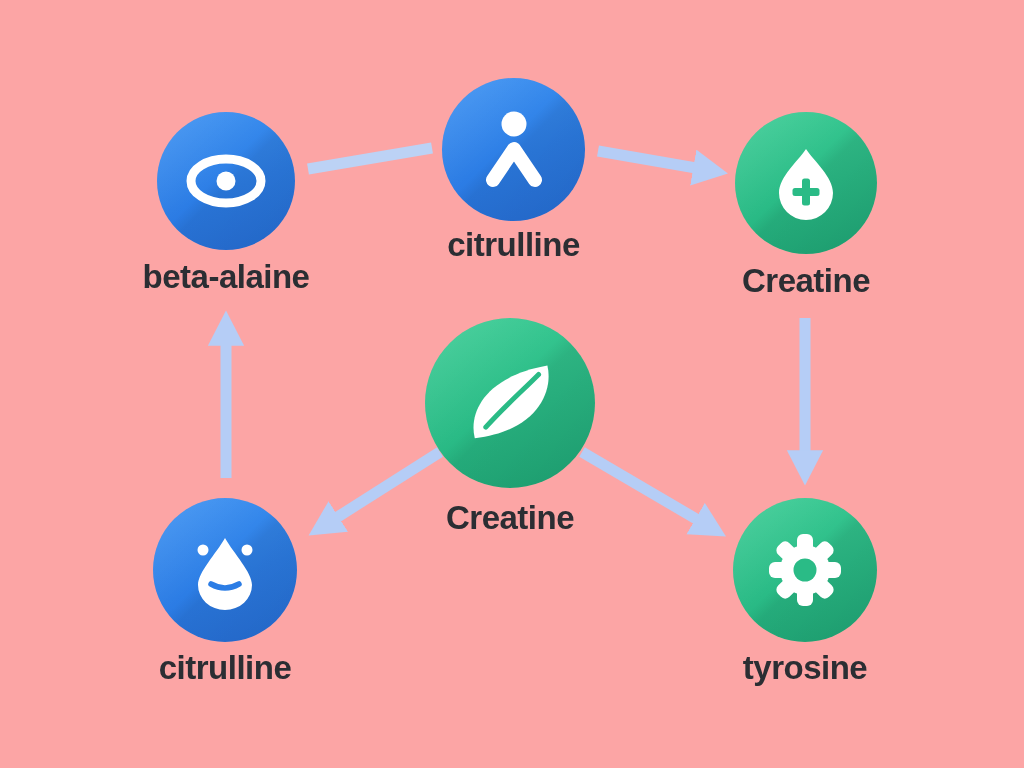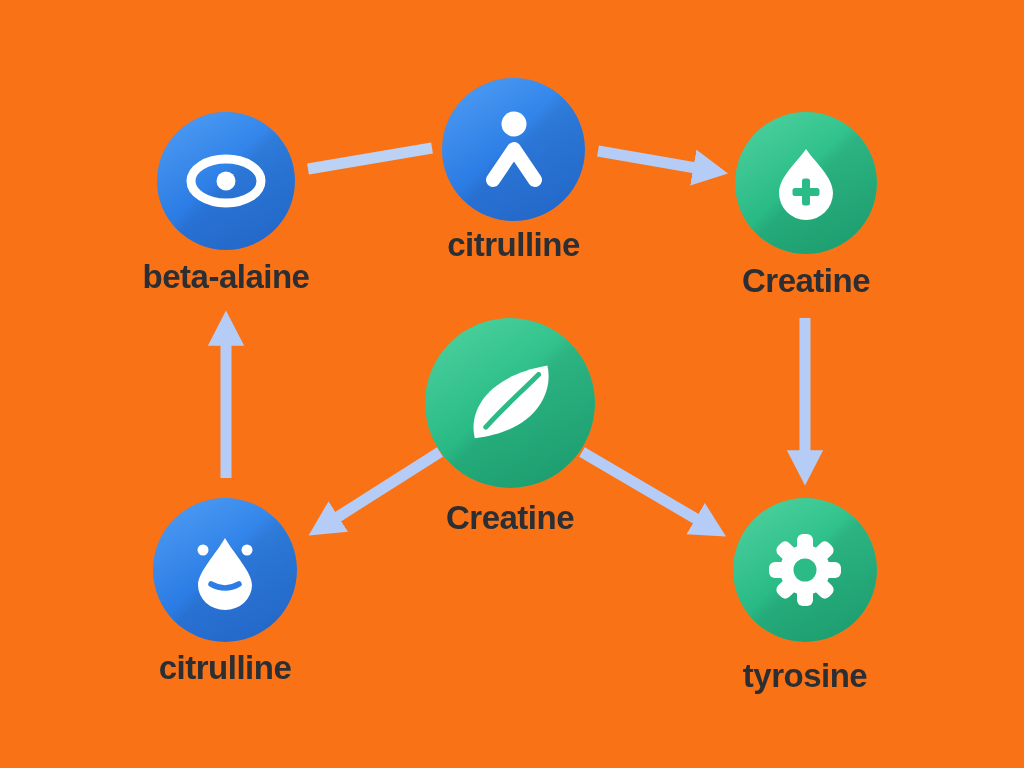--- a/index.html
+++ b/index.html
@@ -1,17 +1,17 @@
 <!DOCTYPE html>
 <html><head>
 <meta charset="utf-8">
 <style>
   html,body{margin:0;padding:0;}
   .stage{
-    position:relative;width:1024px;height:768px;background:#f97316;overflow:hidden;
+    position:relative;width:1024px;height:768px;background:#fca5a5;overflow:hidden;
     font-family:"Liberation Sans", sans-serif;
   }
   .edges{position:absolute;left:0;top:0;width:1024px;height:768px;}
   .node{position:absolute;}
   .circle{
     position:relative;border-radius:50%;display:flex;align-items:center;justify-content:center;
     overflow:hidden;
   }
   .circle::after{
     content:'';position:absolute;inset:0;border-radius:50%;
@@ -115,16 +115,16 @@
             <rect x="-8" y="-36" width="16" height="20" rx="6"></rect>
             <rect x="-8" y="16" width="16" height="20" rx="6"></rect>
             <rect x="-36" y="-8" width="20" height="16" rx="6"></rect>
             <rect x="16" y="-8" width="20" height="16" rx="6"></rect>
           </g>
           <circle cx="0" cy="0" r="25"></circle>
         </g>
         <circle cx="0" cy="0" r="11.5" fill="#2ABB86"></circle>
       </svg>
     </div>
-    <div class="label" style="top:151px;margin-top:8px;">tyrosine</div>
+    <div class="label" style="top:151px;">tyrosine</div>
   </div>
 
 </div>
 
 </body></html>

